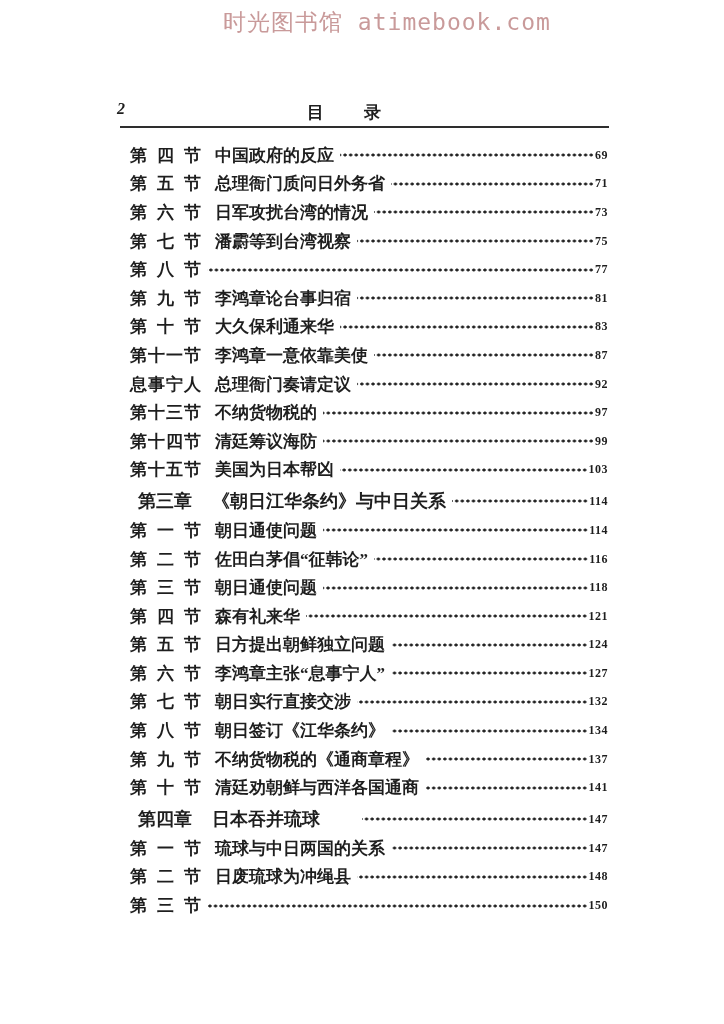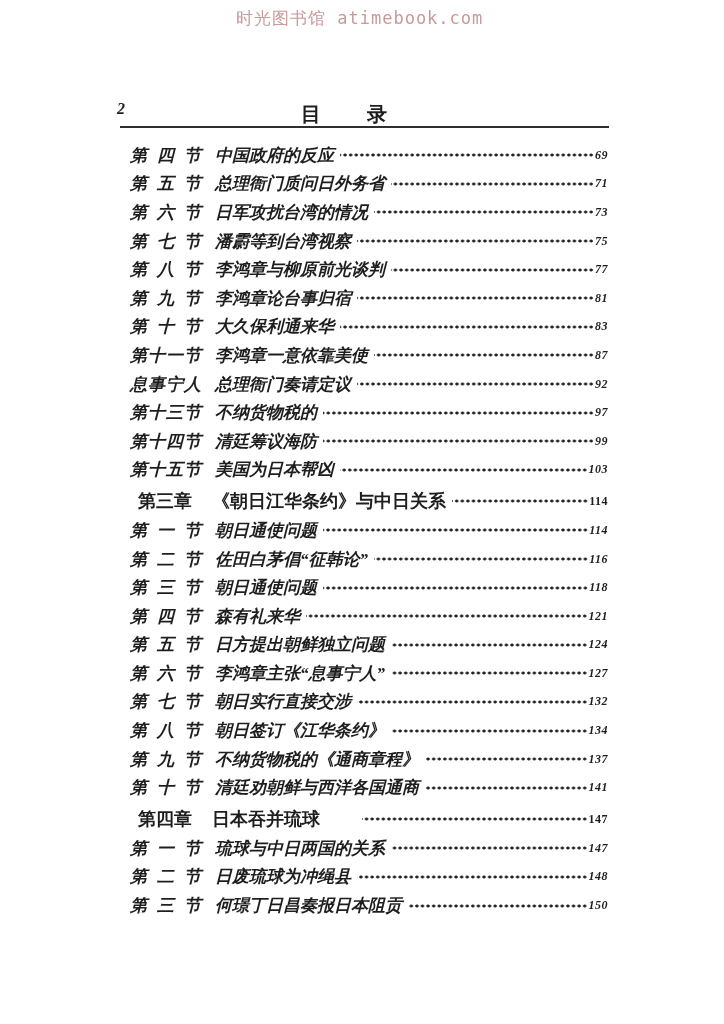--- a/index.html
+++ b/index.html
@@ -6,39 +6,39 @@
   body {
     width: 724px; height: 1024px;
     background: #ffffff;
     position: relative;
     font-family: "Liberation Serif", serif;
     color: #1e1e1e;
     overflow: hidden;
   }
   .watermark {
     position: absolute;
-    left: 236px; top: 7px;
-    font-size: 17px;
+    left: 223px; top: 7px;
+    font-size: 23px;
     letter-spacing: 1px;
     font-family: "DejaVu Sans Mono", "DejaVu Sans", monospace;
     white-space: nowrap;
   }
   .header-pagenum {
     position: absolute;
     left: 117px; top: 100px;
     font-size: 16px;
     font-style: italic;
     font-weight: bold;
   }
   .header-title {
     position: absolute;
     left: 120px; top: 101px;
     width: 450px;
     text-align: center;
-    font-size: 20px;
+    font-size: 17px;
     font-weight: bold;
     letter-spacing: 2px;
     white-space: pre;
   }
   .header-rule {
     position: absolute;
     left: 120px; top: 126px;
     width: 489px; height: 2px;
     background: #2e2e2e;
   }
@@ -48,21 +48,21 @@
     width: 513px;
   }
   .row {
     display: flex;
     align-items: center;
     height: 28.6px;
     font-size: 17px;
     font-weight: 600;
     white-space: pre;
   }
-  .row.section { padding-left: 35px; font-style: italic; }
+  .row.section { padding-left: 35px; }
   .row.section .label {
     width: 71px;
     flex: 0 0 71px;
     text-align: justify;
     text-align-last: justify;
   }
   .row.section .title { margin-left: 14px; }
   .row.chapter {
     height: 30px;
     margin-top: 2px;
@@ -125,21 +125,20 @@
 
   <div class="row section">
     <span class="label">第 七 节</span>
     <span class="title">潘霨等到台湾视察</span>
     <span class="leader"></span>
     <span class="pagenum">75</span>
   </div>
 
   <div class="row section">
     <span class="label">第 八 节</span>
-    <span class="title">李鸿章与柳原前光谈判</span>
     <span class="leader"></span>
     <span class="pagenum">77</span>
   </div>
 
   <div class="row section">
     <span class="label">第 九 节</span>
     <span class="title">李鸿章论台事归宿</span>
     <span class="leader"></span>
     <span class="pagenum">81</span>
   </div>
@@ -279,17 +278,16 @@
 
   <div class="row section">
     <span class="label">第 二 节</span>
     <span class="title">日废琉球为冲绳县</span>
     <span class="leader"></span>
     <span class="pagenum">148</span>
   </div>
 
   <div class="row section">
     <span class="label">第 三 节</span>
-    <span class="title">何璟丁日昌奏报日本阻贡</span>
     <span class="leader"></span>
     <span class="pagenum">150</span>
   </div>
 </div>
 
 </body></html>

